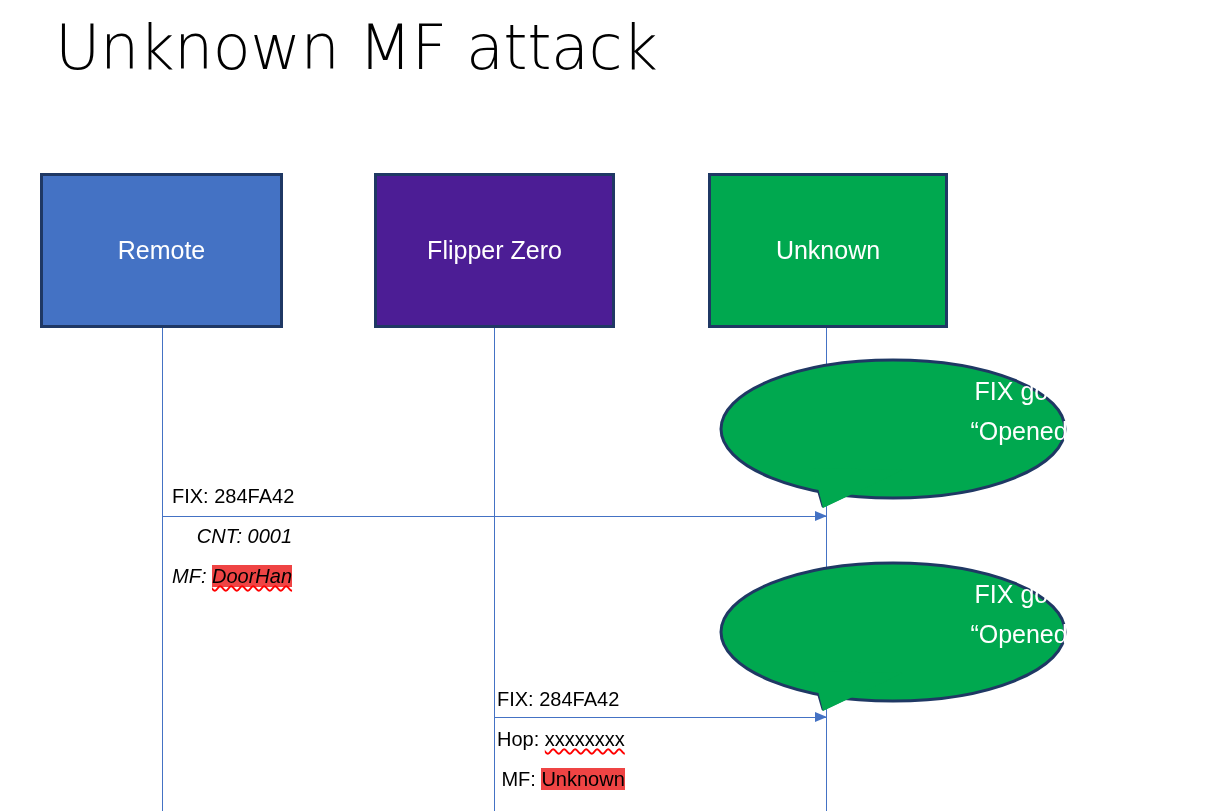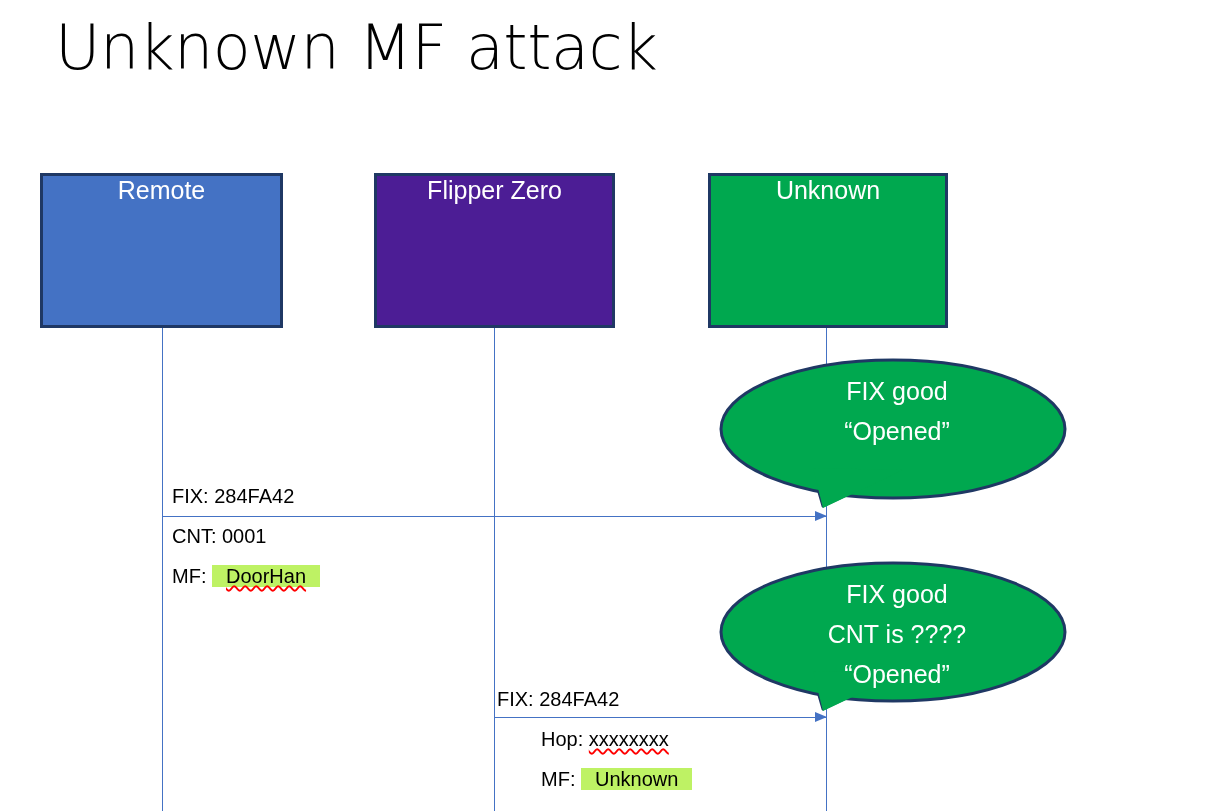--- a/index.html
+++ b/index.html
@@ -37,20 +37,21 @@
     white-space: nowrap;
     font-family: "DejaVu Sans", sans-serif;
   }
 
   
   .actor-box {
     position: absolute;
     box-sizing: border-box;
     border: 3px solid #1F3864;
     display: flex;
+    align-items: center;
     justify-content: center;
     color: #ffffff;
     font-size: 25px;
     font-weight: 400;
   }
   .actor-box.remote  { left: 40px;  top: 173px; width: 243px; height: 155px; background: #4472C4; }
   .actor-box.flipper { left: 374px; top: 173px; width: 241px; height: 155px; background: #4c1d95; }
   .actor-box.receiver{ left: 708px; top: 173px; width: 240px; height: 155px; background: #00A84F; }
 
   
@@ -85,27 +86,27 @@
 
   
   .msg-label {
     position: absolute;
     font-size: 20px;
     line-height: 40px;
     color: #000000;
     white-space: nowrap;
   }
   .msg-label.one-above { left: 172px; top: 476px; }
-  .msg-label.one-below { left: 172px; top: 516px; }
+  .msg-label.one-below { left: 172px; top: 516px; font-style: italic; }
   .msg-label.two-above { left: 497px; top: 679px; }
-  .msg-label.two-below { left: 497px; top: 719px; margin-left: 44px; }
+  .msg-label.two-below { left: 497px; top: 719px; }
 
   .hl {
-    background: #bef264;
-    padding: 0 14px;
+    background: #ef4444;
+    padding: 0 0;
   }
   .sp {
     
     text-decoration: underline;
     text-decoration-color: #FF0000;
     text-decoration-style: wavy;
     text-decoration-skip-ink: none;
     text-underline-offset: 2px;
   }
 
@@ -121,21 +122,21 @@
     text-align: center;
     color: #ffffff;
     font-size: 25px;
     line-height: 40px;
     pointer-events: none;
   }
   .callout.one  { left: 718px; top: 358px; width: 358px; height: 160px; }
   .callout.two  { left: 718px; top: 561px; width: 358px; height: 160px; }
   .callout.one .bubble-text { top: 13px; }
   .callout.two .bubble-text { top: 13px; }
-  .bubble-line { display: block; }
+  .bubble-line { display: block; text-align: right; }
 </style>
 </head>
 <body>
 
 <div id="slide">
 
   <div class="slide-title">Unknown MF attack</div>
 
   <div class="actor-box remote">
     <span>Remote</span>
@@ -198,18 +199,17 @@
   </div>
 
   <div class="callout two">
     <svg width="358" height="160" viewBox="0 0 358 160" xmlns="http://www.w3.org/2000/svg">
       <path d="M 105 148 L 92 103 L 190 108 Z" fill="#00A84F" stroke="#1F3864" stroke-width="3" stroke-linejoin="round"></path>
       <ellipse cx="175" cy="71" rx="172" ry="69" fill="#00A84F" stroke="#1F3864" stroke-width="3"></ellipse>
       <path d="M 105 150 L 95 110 L 185 112 Z" fill="#00A84F"></path>
     </svg>
     <div class="bubble-text">
       <div class="bubble-line">FIX good</div>
-      <div class="bubble-line">CNT is ????</div>
       <div class="bubble-line">“Opened”</div>
     </div>
   </div>
 
 </div>
 
 </body></html>

